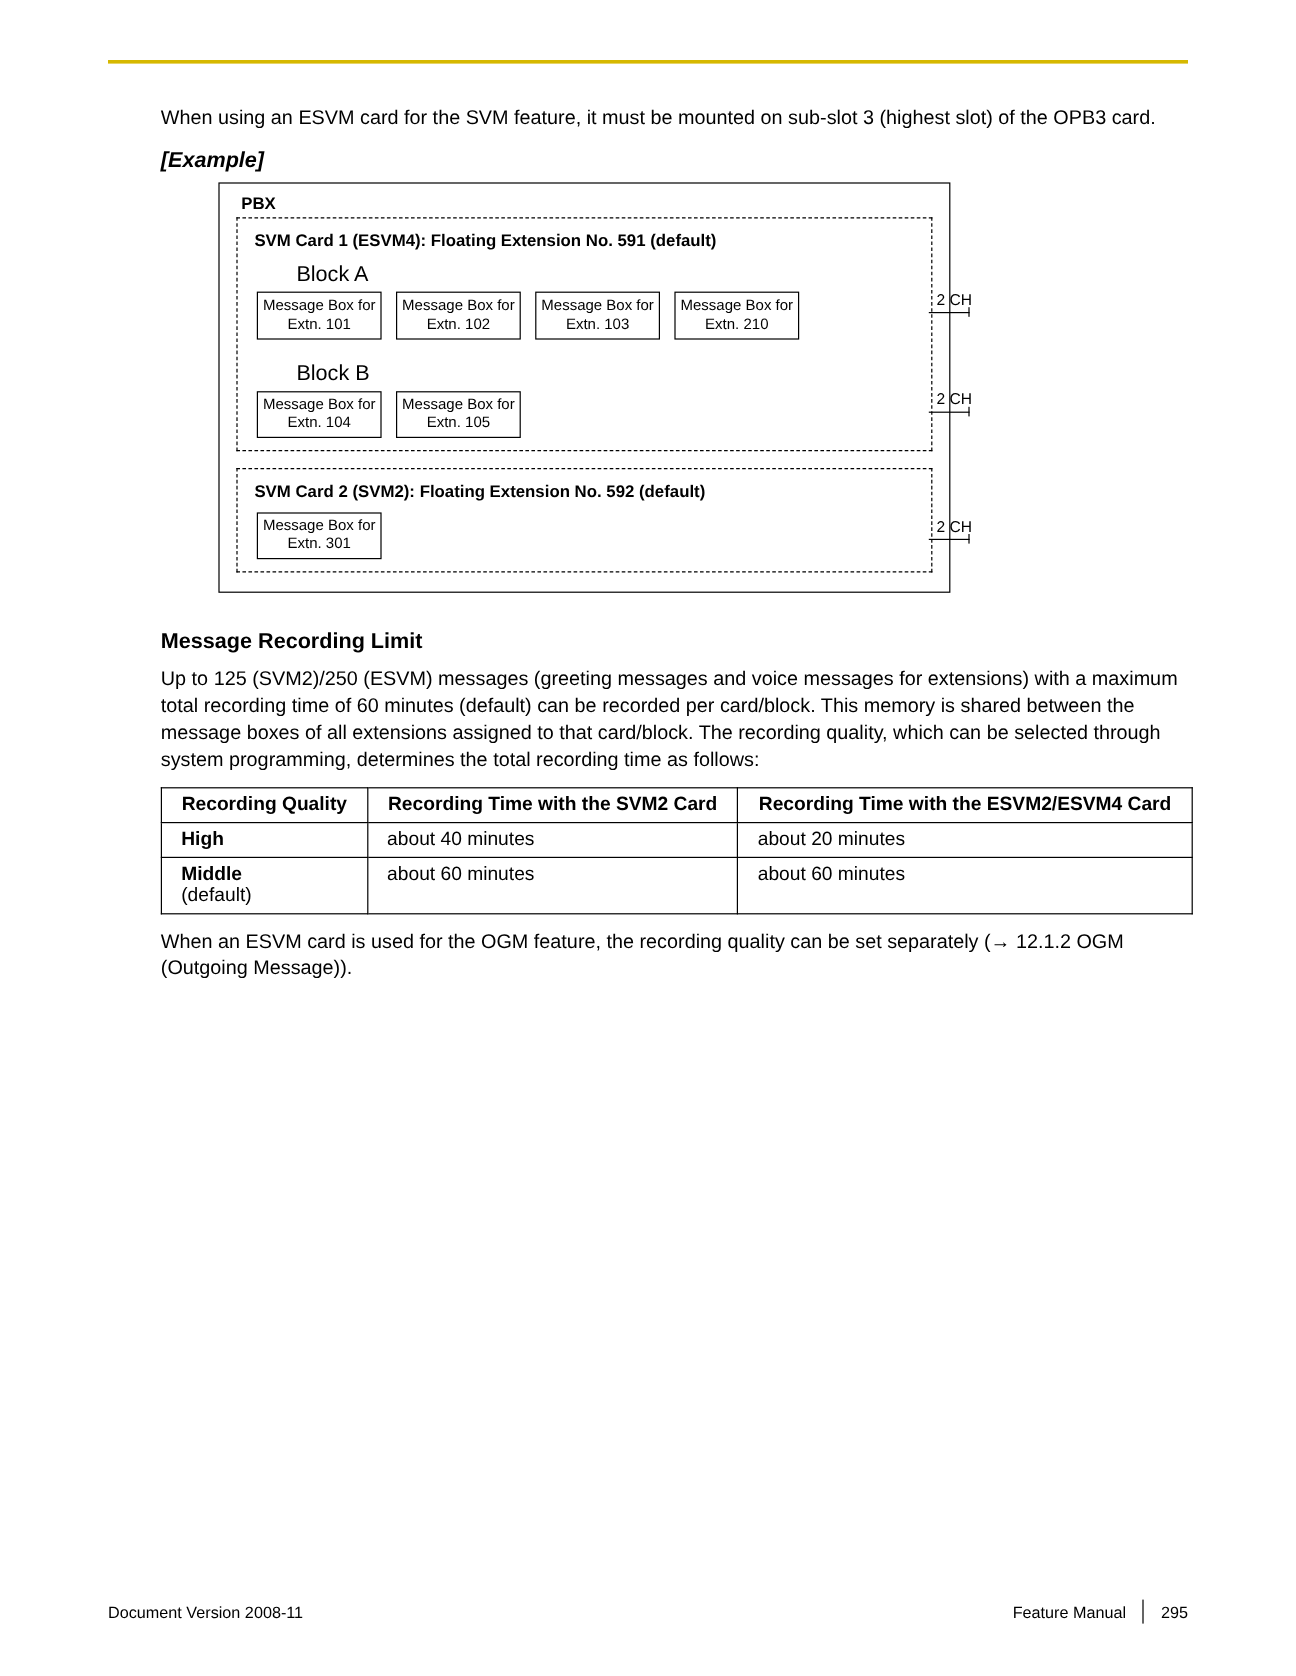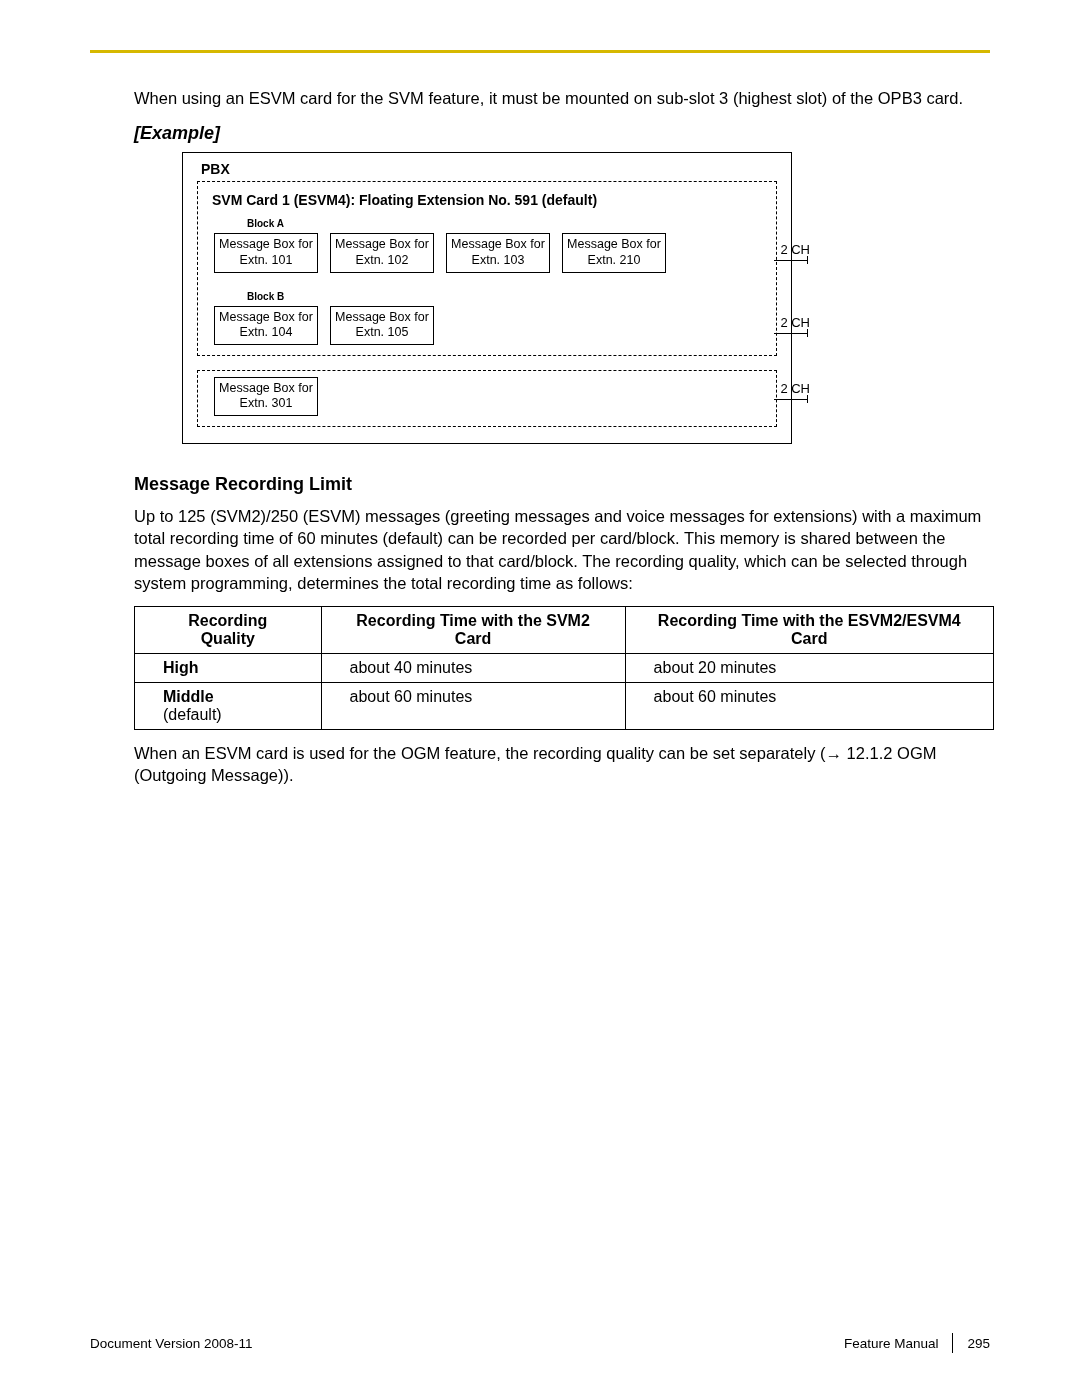--- a/index.html
+++ b/index.html
@@ -53,21 +53,21 @@
   }
   .pbx-label { font-weight: bold; font-size: 14px; margin: 2px 0 2px 8px; }
   .dashed {
     border: 1px dashed #000;
     margin: 4px 4px 14px 4px;
     padding: 6px 8px 10px 8px;
     position: relative;
   }
   .dashed:last-child { margin-bottom: 4px; }
   .card-title { font-weight: bold; font-size: 14px; margin: 4px 0 10px 6px; }
-  .block-label { font-weight: bold; font-size: 10px; margin: 4px 0 4px 8px; padding-left: 33px; }
+  .block-label { font-weight: normal; font-size: 18px; margin: 4px 0 4px 8px; padding-left: 33px; }
   .box-row { display: flex; gap: 12px; padding-left: 8px; align-items: center; }
   .mbox {
     border: 1px solid #000;
     width: 104px;
     padding: 3px 0;
     text-align: center;
     font-size: 12.5px;
     line-height: 1.25;
   }
   .ch-tag {
@@ -98,21 +98,21 @@
   
   table.rec {
     margin-left: 44px;
     width: 860px;
     border-collapse: collapse;
     font-size: 16px;
     margin-top: 10px;
   }
   table.rec th, table.rec td {
     border: 1px solid #000;
-    padding: 5px 28px;
+    padding: 5px 16px;
     vertical-align: top;
     text-align: left;
   }
   table.rec th { text-align: center; font-weight: bold; }
   table.rec td.q b { font-weight: bold; }
 
   
   .footer {
     position: absolute;
     bottom: 44px;
@@ -182,20 +182,21 @@
           </div>
         </div>
         <div class="ch-tag" style="top:24px;">
           <span>2 CH</span>
           <span class="tick"></span>
         </div>
       </div>
     </div>
 
     <div class="dashed">
+      <div class="card-title">SVM Card 2 (SVM2): Floating Extension No. 592 (default)</div>
       <div class="block-container">
         <div class="box-row">
           <div class="mbox">
             <div>Message Box for</div>
             <div>Extn. 301</div>
           </div>
         </div>
         <div class="ch-tag" style="top:4px;">
           <span>2 CH</span>
           <span class="tick"></span>

